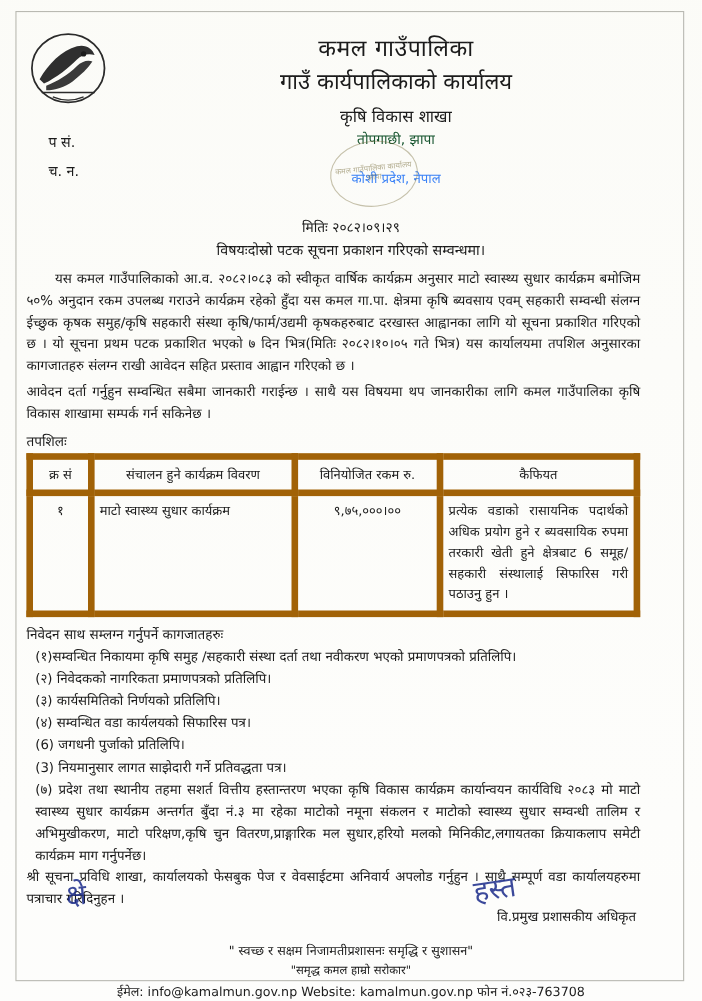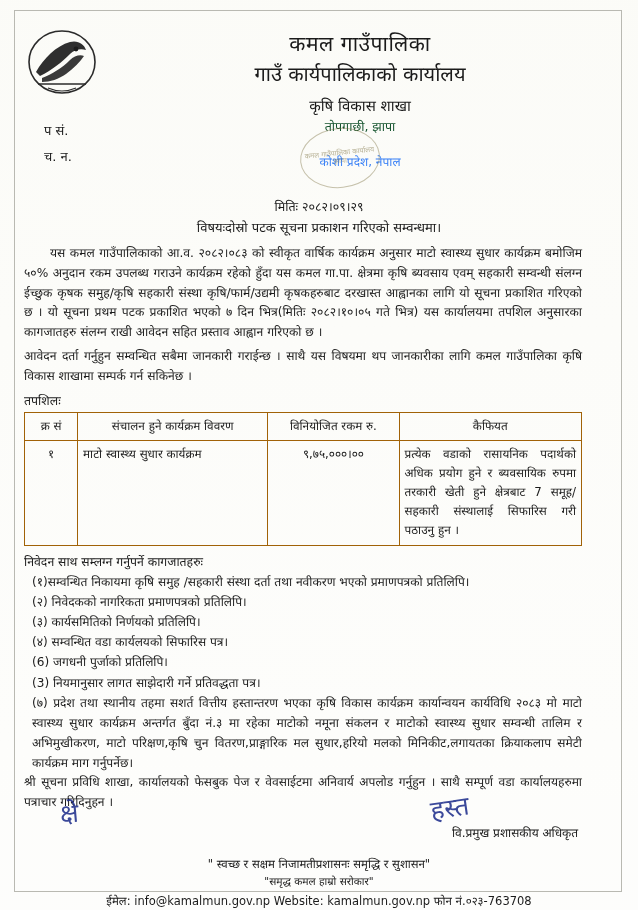--- a/index.html
+++ b/index.html
@@ -141,21 +141,21 @@
   }
 
   
   table.data-table {
     border-collapse: collapse;
     width: 558px;
     font-size: 11.8px;
   }
   table.data-table th,
   table.data-table td {
-    border: 1px solid #a16207;
+    border: 6px solid #a16207;
     padding: 4px 5px;
     vertical-align: top;
     margin-top: 24px;
   }
   table.data-table th {
     font-weight: normal;
     text-align: center;
     padding: 4px 3px;
   }
   .col-sn { width: 46px; text-align: center; }
@@ -299,21 +299,21 @@
           <th class="col-desc">संचालन हुने कार्यक्रम  विवरण</th>
           <th class="col-amt">विनियोजित रकम रु.</th>
           <th class="col-remark">कैफियत</th>
         </tr>
       </thead>
       <tbody>
         <tr class="tall">
           <td class="col-sn">१</td>
           <td class="col-desc">माटो स्वास्थ्य सुधार कार्यक्रम</td>
           <td class="col-amt">९,७५,०००।००</td>
-          <td class="col-remark">प्रत्येक वडाको रासायनिक पदार्थको अधिक प्रयोग हुने र ब्यवसायिक रुपमा तरकारी खेती हुने क्षेत्रबाट 7 समूह/सहकारी संस्थालाई सिफारिस गरी पठाउनु हुन ।</td>
+          <td class="col-remark">प्रत्येक वडाको रासायनिक पदार्थको अधिक प्रयोग हुने र ब्यवसायिक रुपमा तरकारी खेती हुने क्षेत्रबाट 6 समूह/सहकारी संस्थालाई सिफारिस गरी पठाउनु हुन ।</td>
         </tr>
       </tbody>
     </table>
 
     <div class="docs-title">निवेदन साथ सम्लग्न गर्नुपर्ने कागजातहरुः</div>
     <ol class="docs">
       <li>(१)सम्वन्धित निकायमा कृषि समुह /सहकारी संस्था दर्ता तथा नवीकरण भएको प्रमाणपत्रको प्रतिलिपि।</li>
       <li>(२) निवेदकको नागरिकता प्रमाणपत्रको प्रतिलिपि।</li>
       <li>(३) कार्यसमितिको निर्णयको प्रतिलिपि।</li>
       <li>(४) सम्वन्धित वडा कार्यलयको सिफारिस पत्र।</li>

